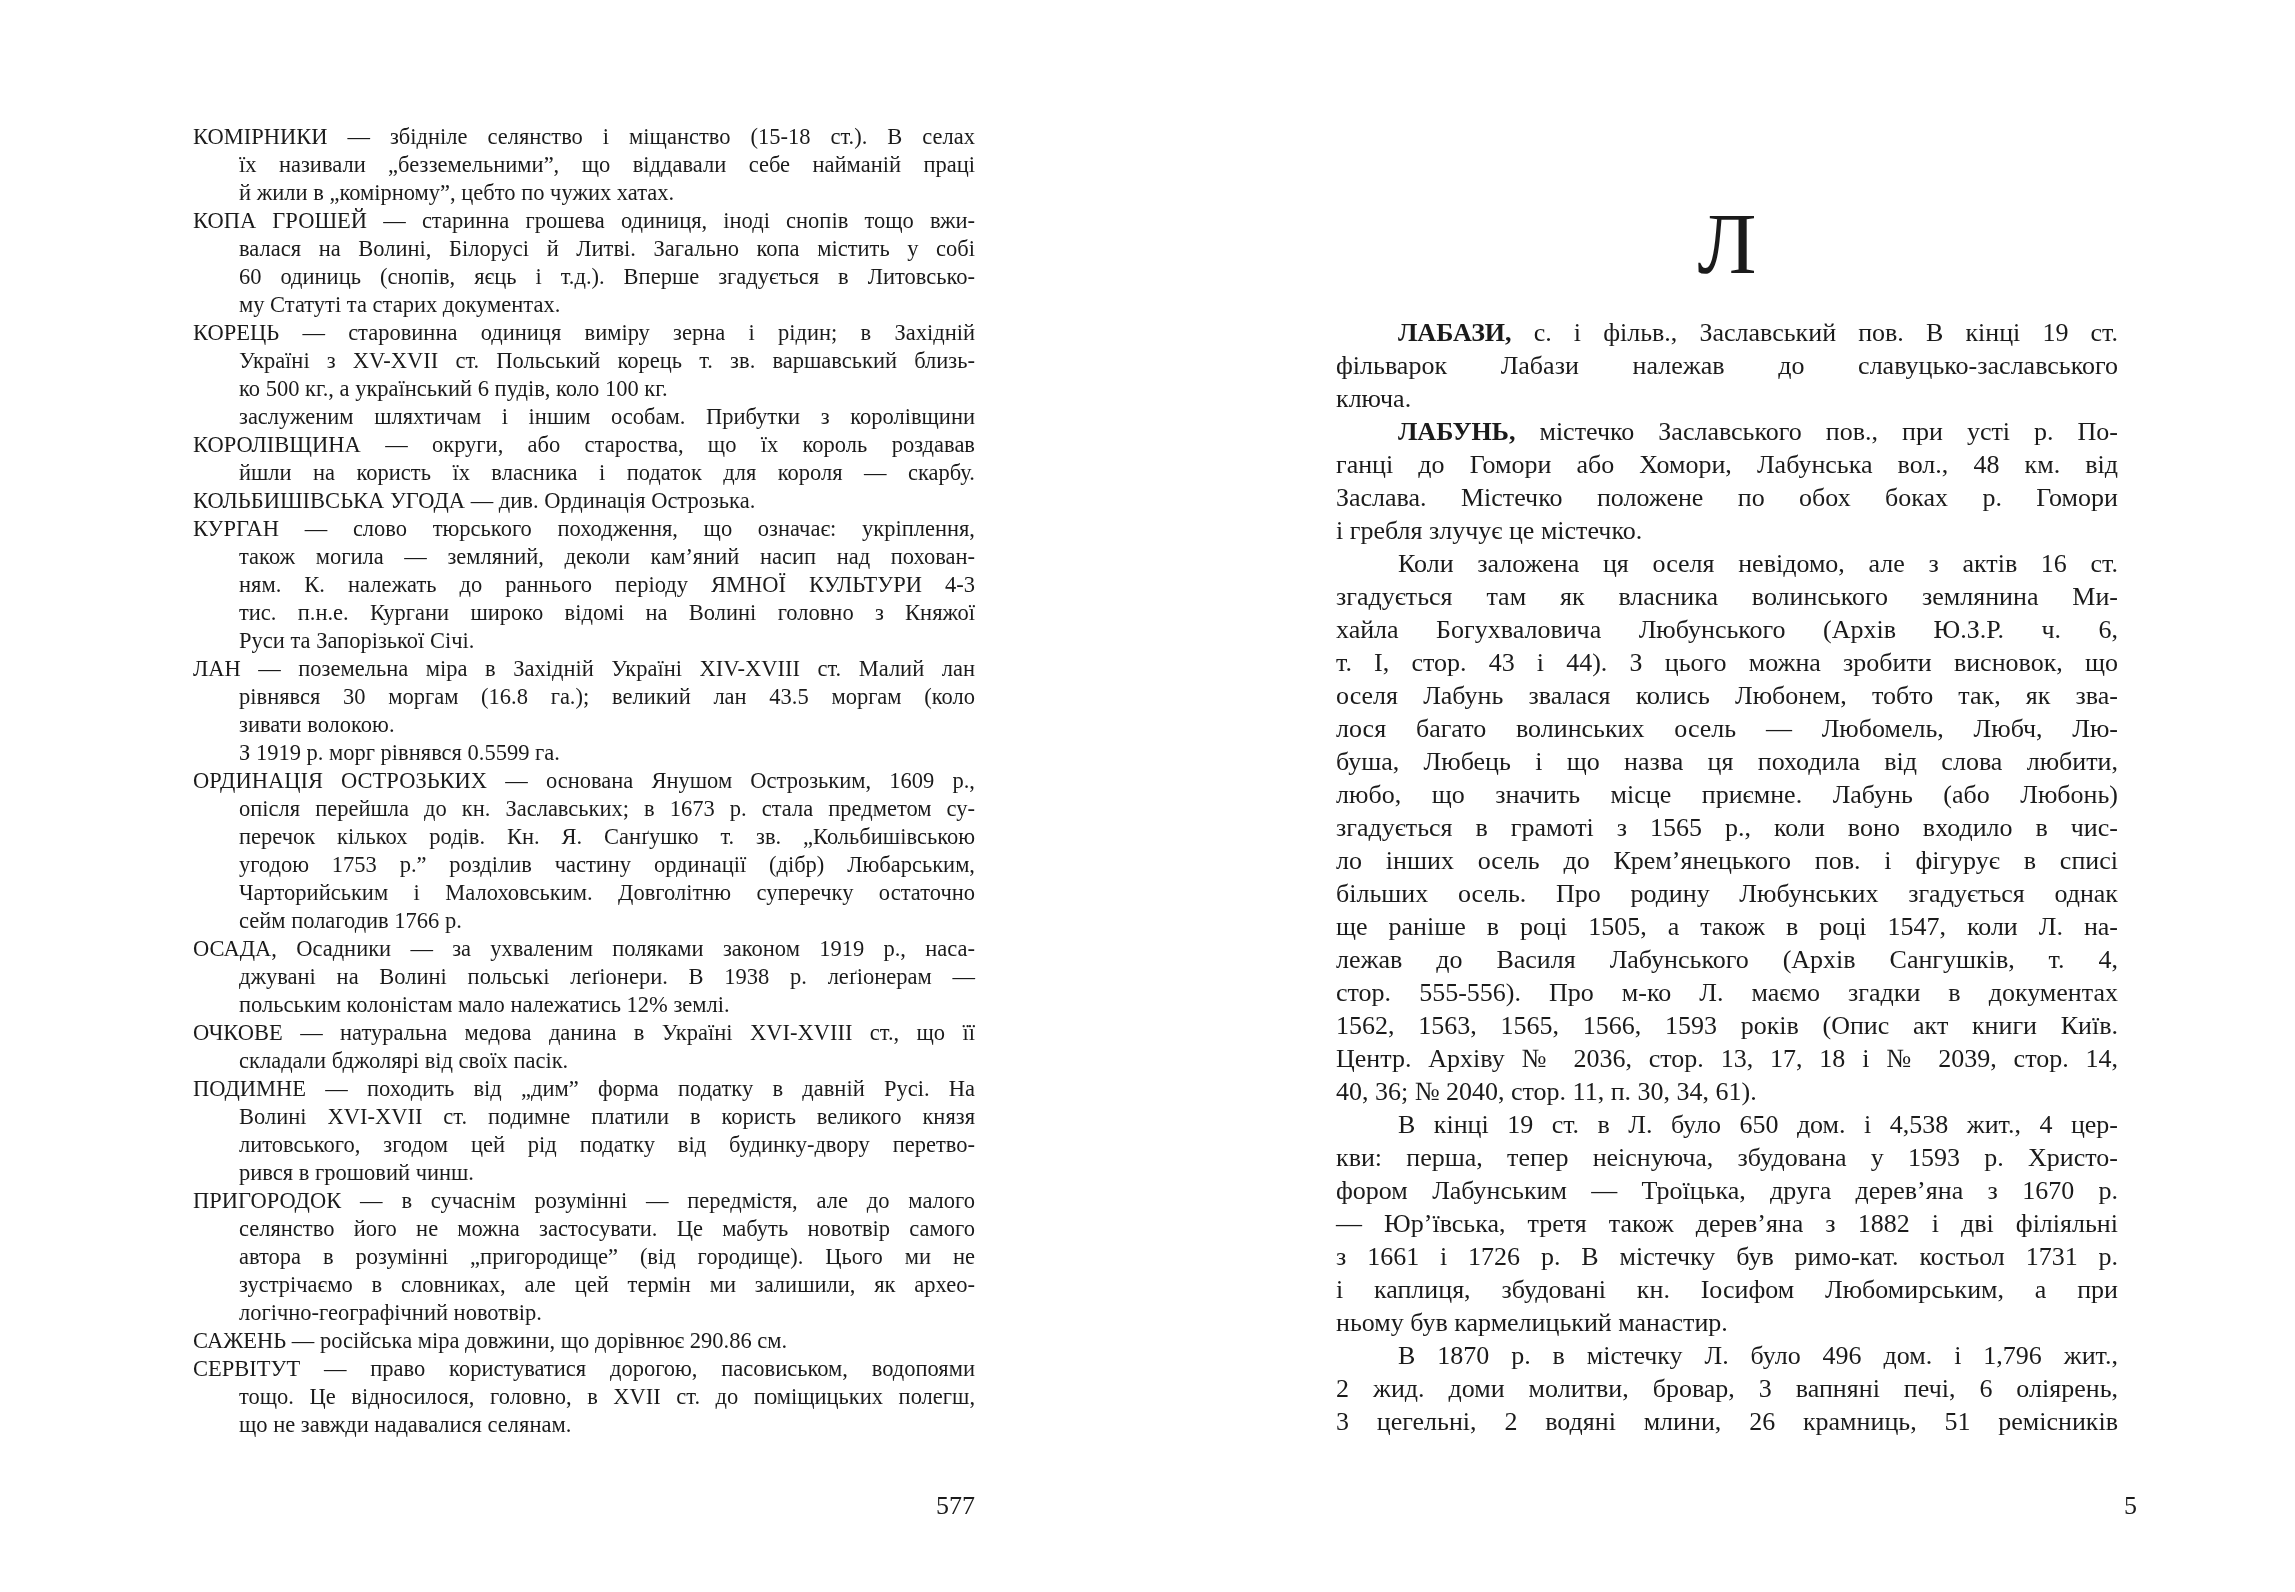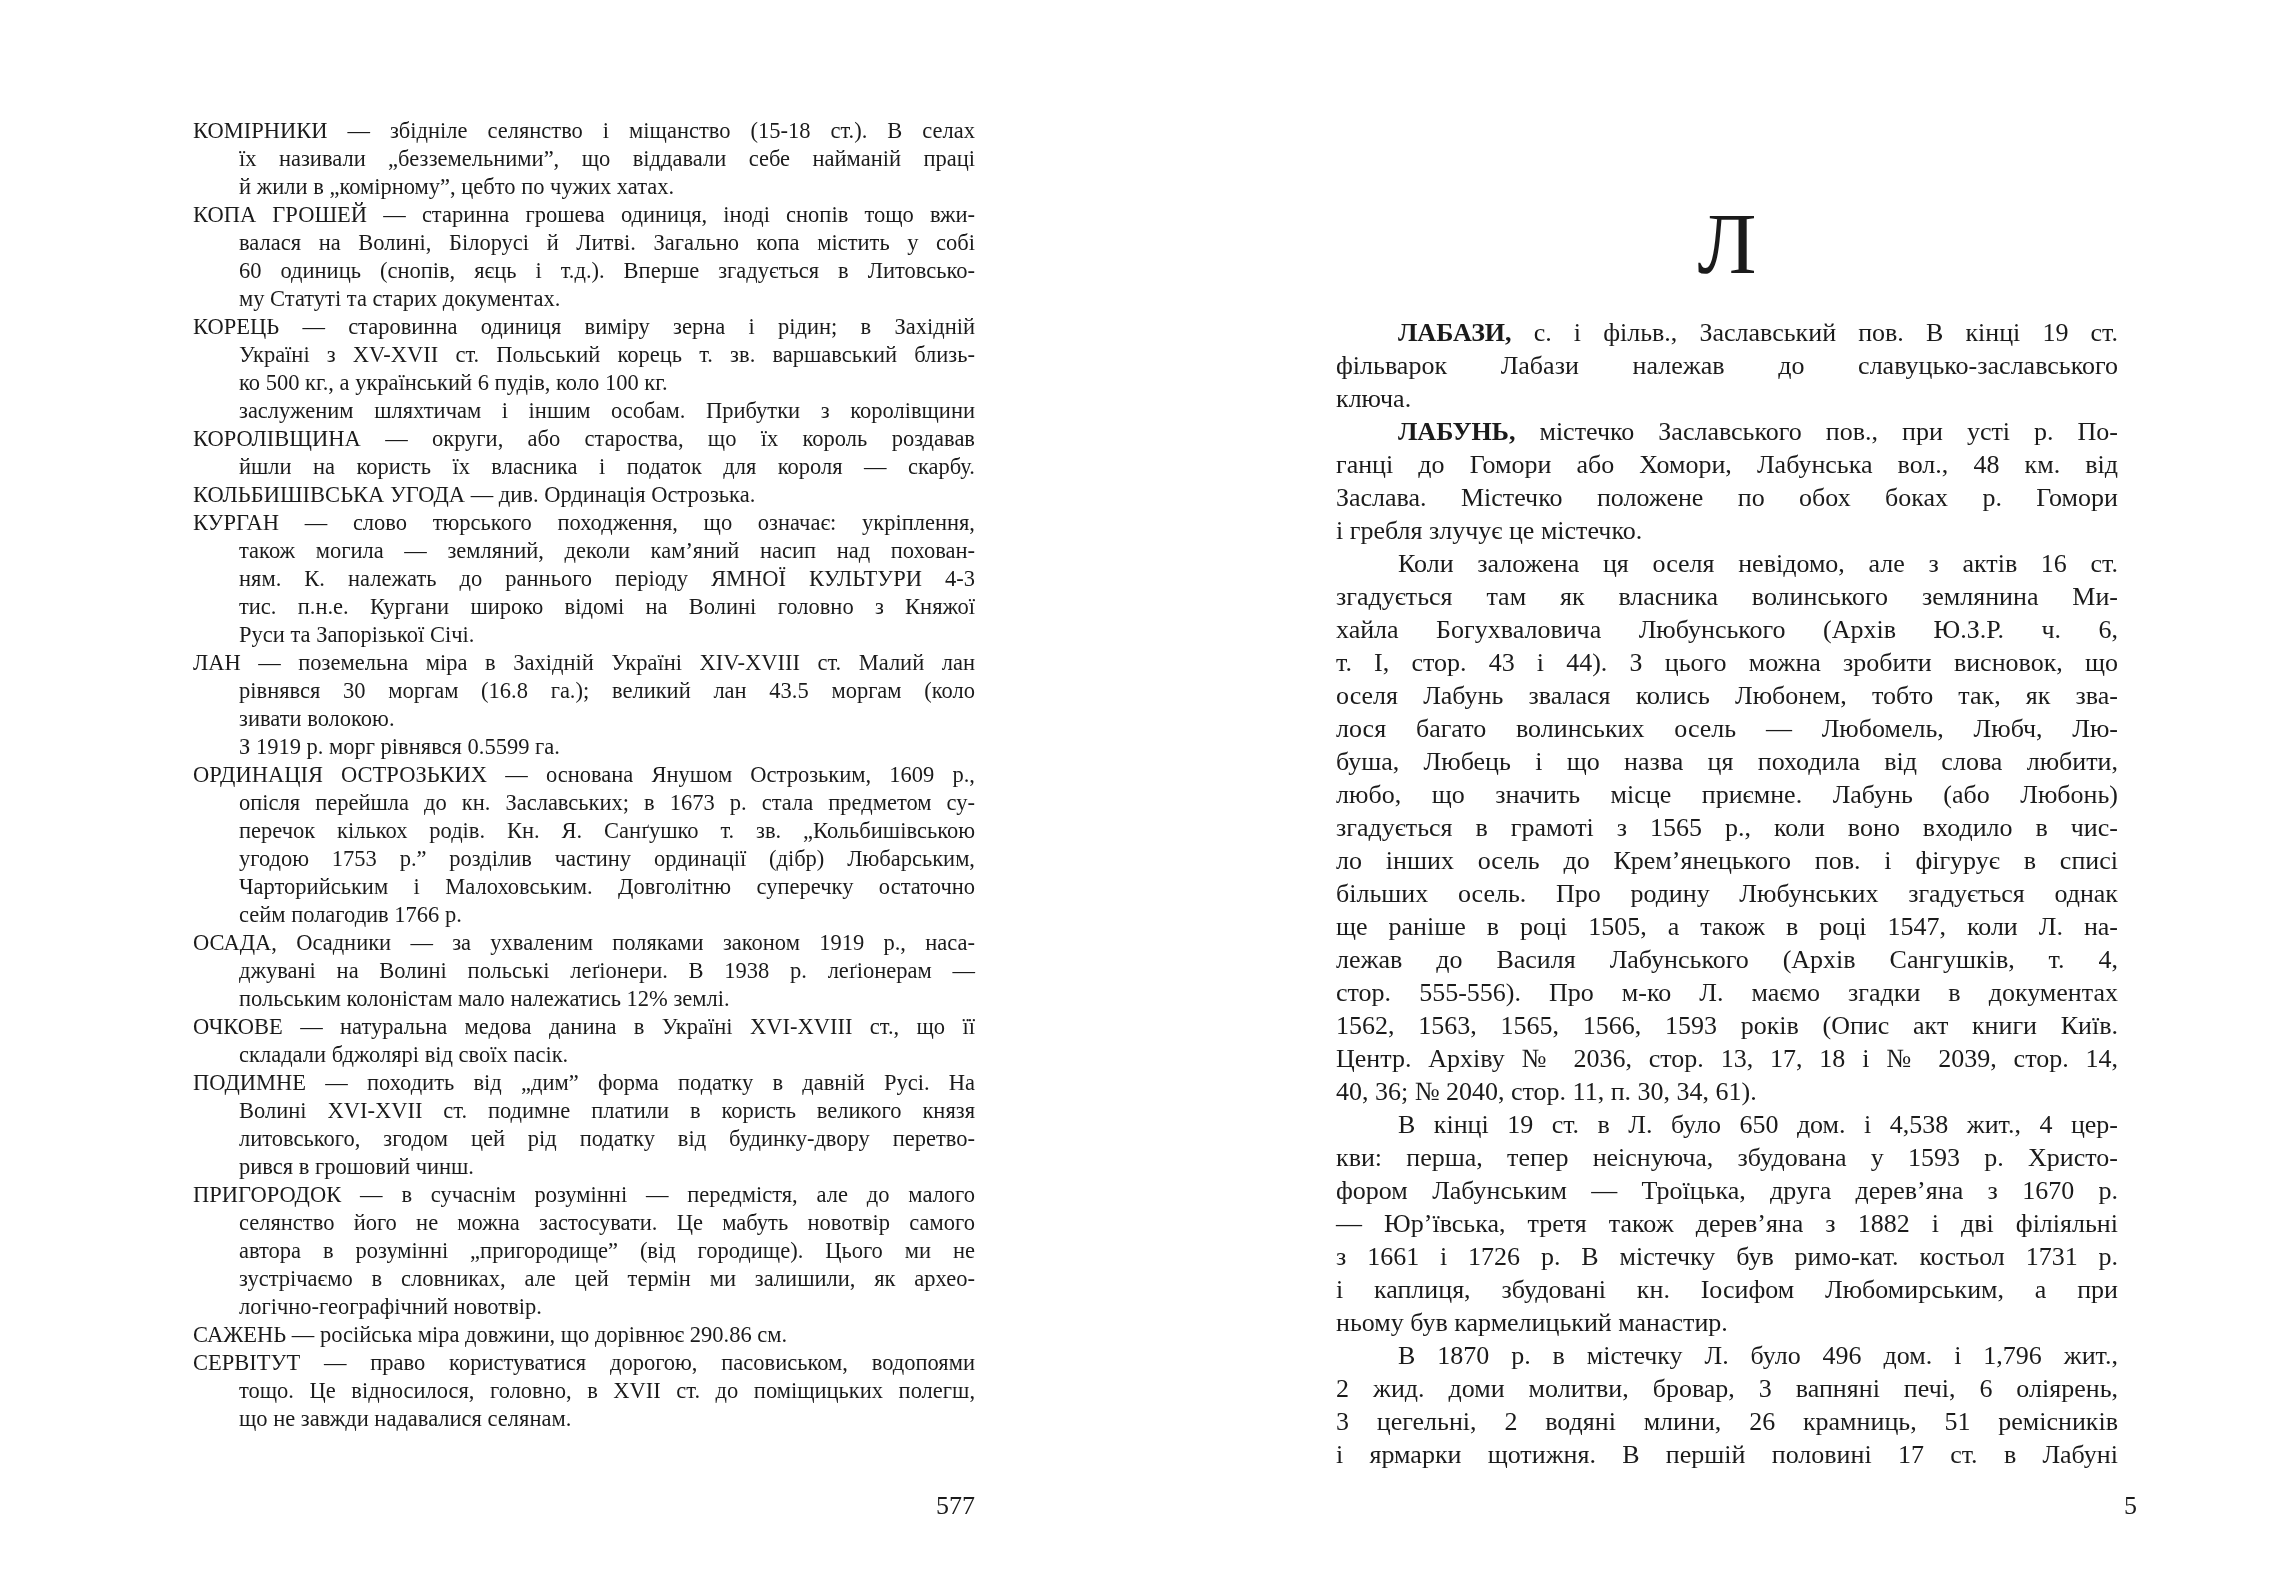--- a/index.html
+++ b/index.html
@@ -10,21 +10,21 @@
     background: #ffffff;
     overflow: hidden;
     font-family: "Liberation Serif", "DejaVu Serif", serif;
     color: #1b1b1b;
   }
   .abs { position: absolute; }
 
   
   #left-page-text {
     left: 193px;
-    top: 117px;
+    top: 123px;
     width: 782px;
     font-size: 22.5px;
   }
   #left-page-text .line {
     height: 28px;
     line-height: 28px;
     white-space: normal;
   }
   #left-page-text .ind { padding-left: 46px; }
 
@@ -164,17 +164,16 @@
     <div class="line just ind">В кінці 19 ст. в Л. було 650 дом. і 4,538 жит., 4 цер-</div>
     <div class="line just">кви: перша, тепер неіснуюча, збудована у 1593 р. Христо-</div>
     <div class="line just">фором Лабунським — Троїцька, друга дерев’яна з 1670 р.</div>
     <div class="line just">— Юр’ївська, третя також дерев’яна з 1882 і дві філіяльні</div>
     <div class="line just">з 1661 і 1726 р. В містечку був римо-кат. костьол 1731 р.</div>
     <div class="line just">і каплиця, збудовані кн. Іосифом Любомирським, а при</div>
     <div class="line nojust">ньому був кармелицький манастир.</div>
     <div class="line just ind">В 1870 р. в містечку Л. було 496 дом. і 1,796 жит.,</div>
     <div class="line just">2 жид. доми молитви, бровар, 3 вапняні печі, 6 оліярень,</div>
     <div class="line just">3 цегельні, 2 водяні млини, 26 крамниць, 51 ремісників</div>
-    <div class="line just">і ярмарки щотижня. В першій половині 17 ст. в Лабуні</div>
   </div>
 
 <div class="abs pagenum" id="page-number-right">5</div>
 
 
 </body></html>

